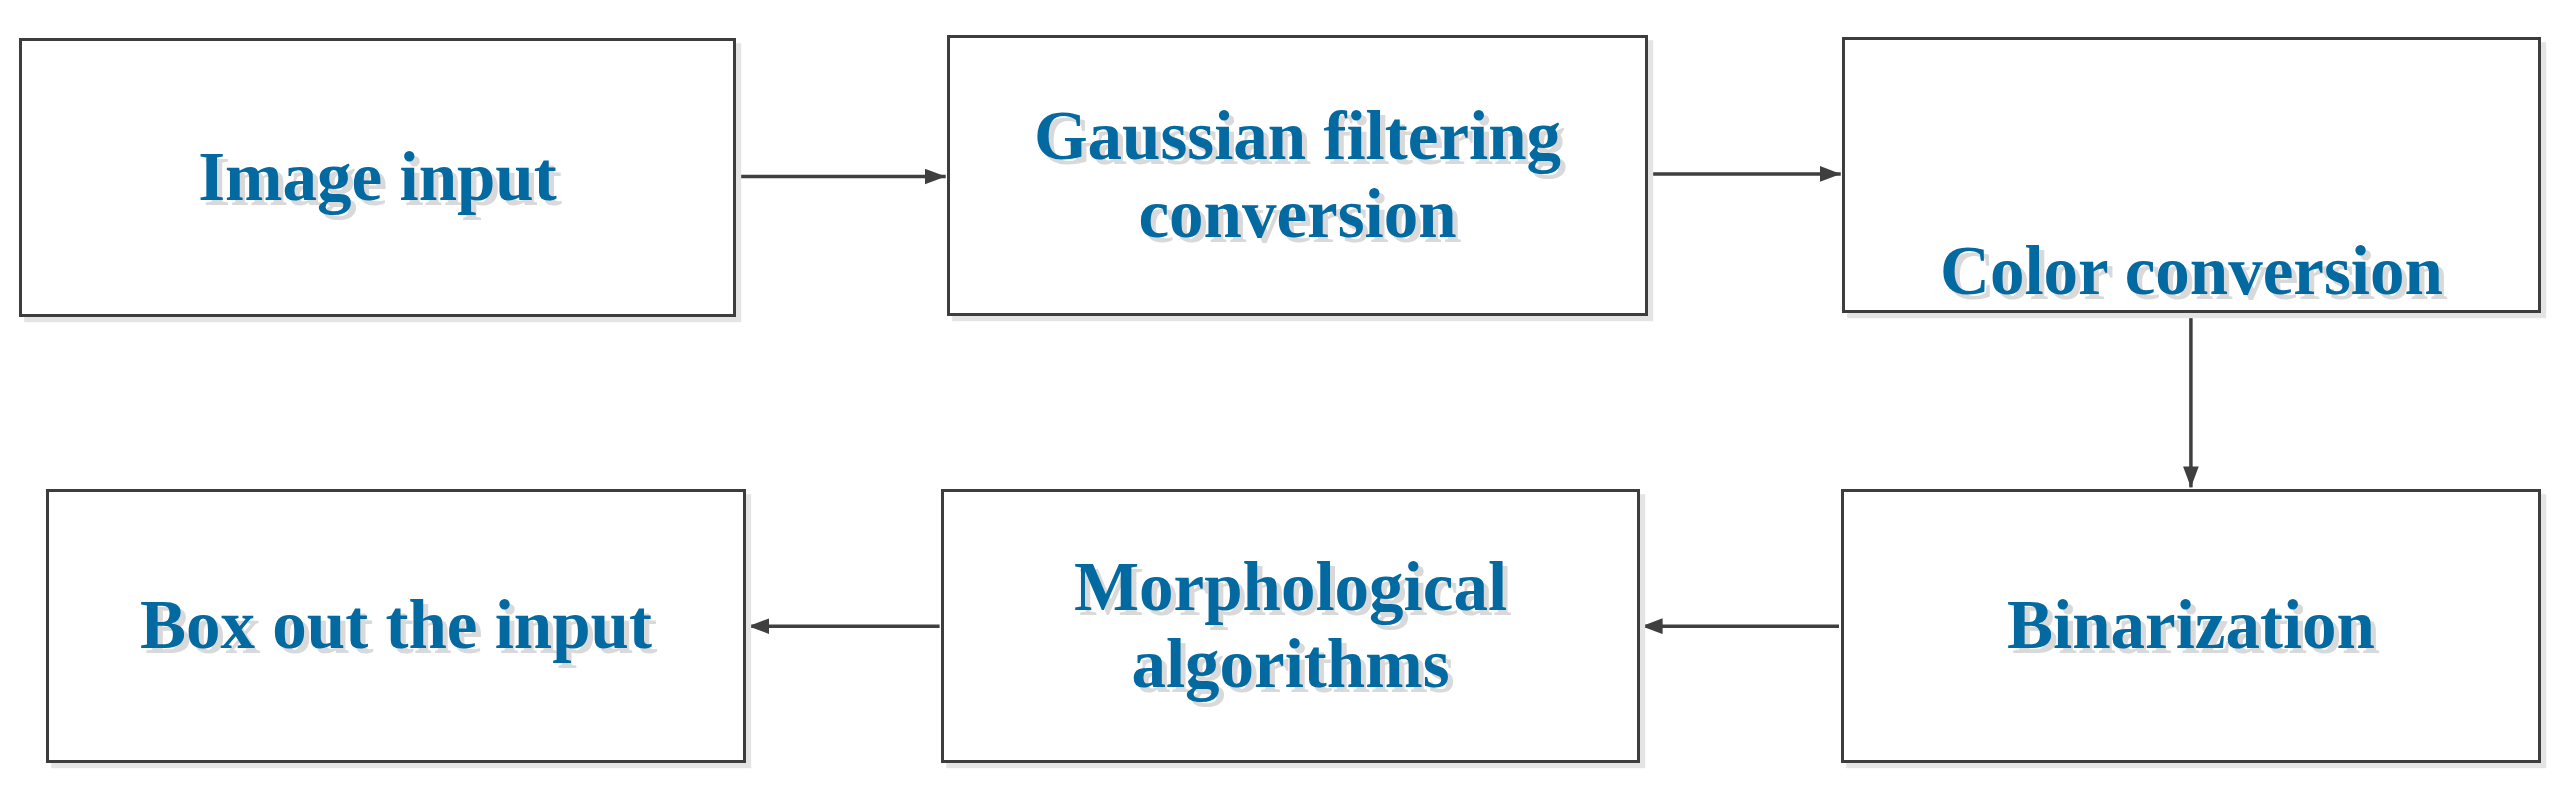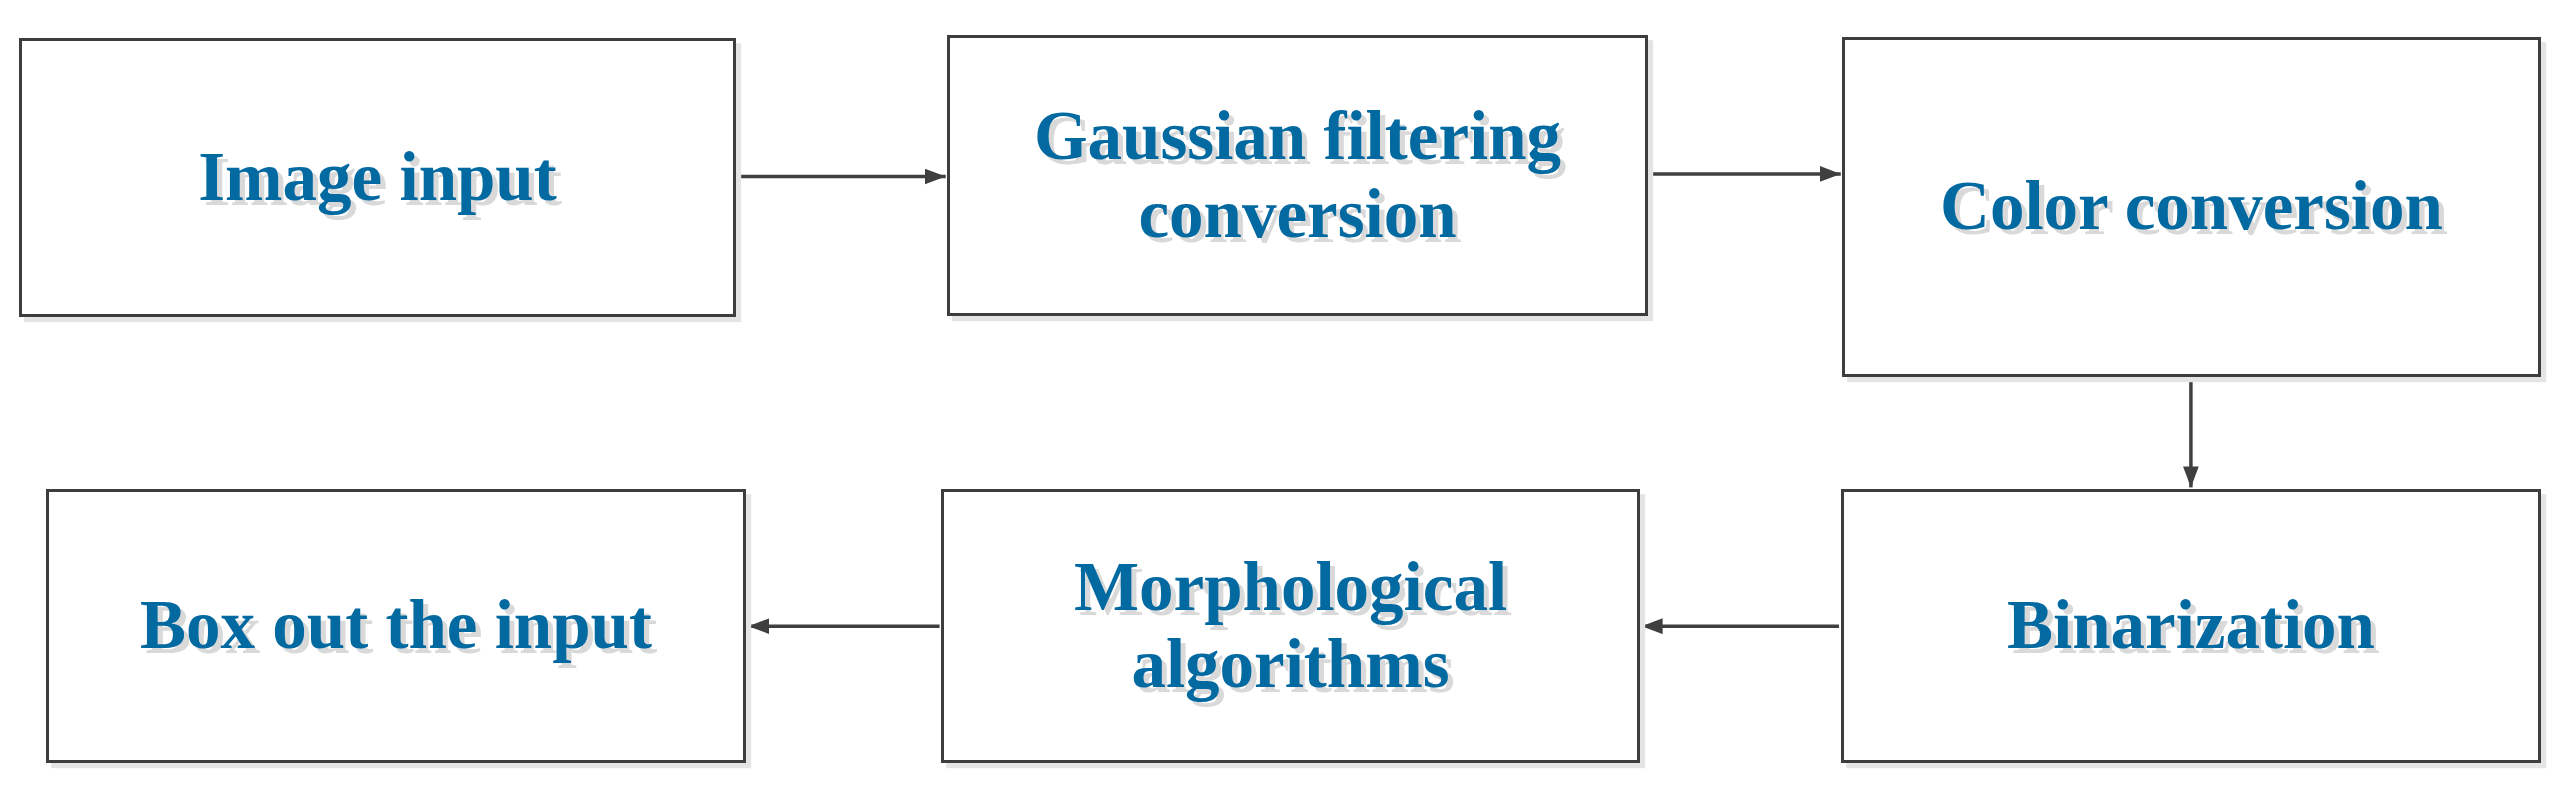--- a/index.html
+++ b/index.html
@@ -32,21 +32,21 @@
     color: #0369a1;
     text-align: center;
     text-shadow: 5.2px 5.2px 0 #d9d9d9;
     white-space: nowrap;
   }
   .label .line { display: block; }
 
   
   #node-image-input        { left: 19px;   top: 38px;  width: 717px; height: 279px; }
   #node-gaussian-filtering { left: 947px; top: 35px;  width: 701px; height: 281px; }
-  #node-color-conversion   { left: 1842px; top: 37px;  width: 699px; height: 340px; }
+  #node-color-conversion   { left: 1842px; top: 37px;  width: 699px; height: 276px; align-items: flex-end; }
   #node-binarization       { left: 1841px; top: 489px; width: 700px; height: 274px; }
   #node-morphological      { left: 941px; top: 489px; width: 699px; height: 274px; }
   #node-box-out-target     { left: 46px;   top: 489px; width: 700px; height: 274px; }
 
   #edges {
     position: absolute;
     left: 0; top: 0;
     width: 2576px;
     height: 801px;
     pointer-events: none;

